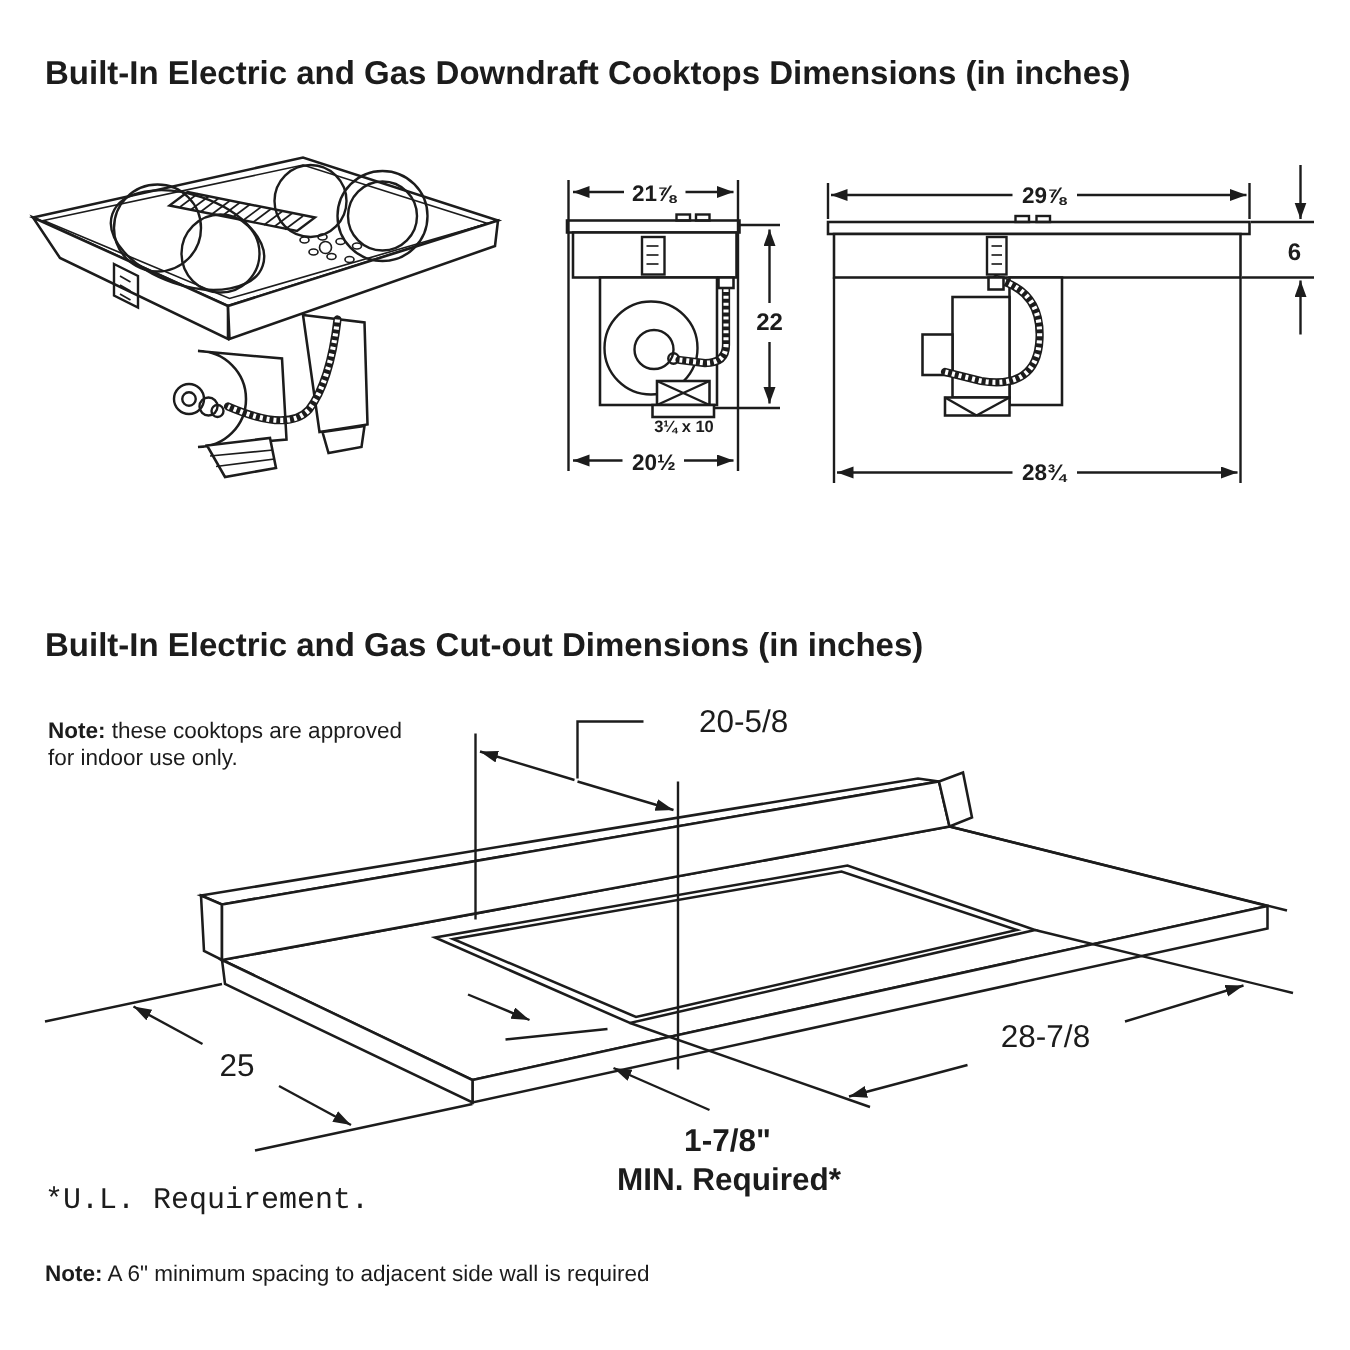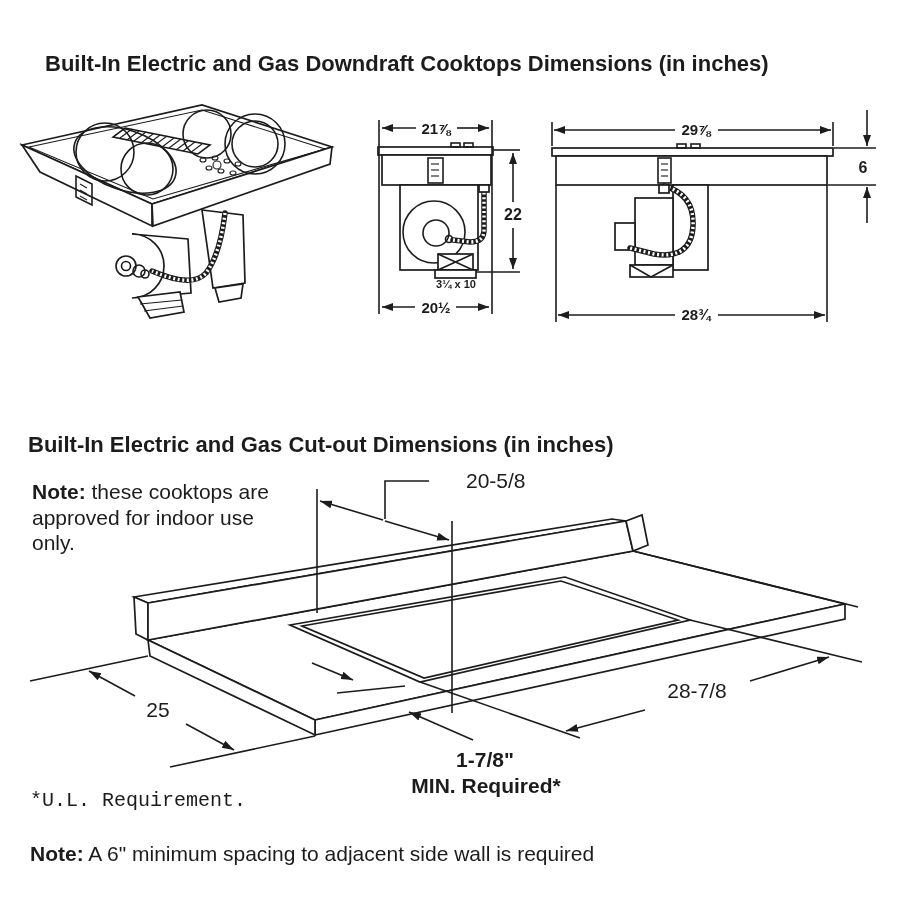--- a/index.html
+++ b/index.html
@@ -1,20 +1,20 @@
 <!DOCTYPE html>
 <html><head>
 <meta charset="utf-8">
 <style>
   html,body{margin:0;padding:0;}
   body{width:900px;height:900px;background:#ffffff;position:relative;overflow:hidden;
        font-family:"Liberation Sans",sans-serif;color:#1c1c1c;}
   .abs{position:absolute;}
-  h1,h2{font-size:22px;font-weight:bold;margin:15px;white-space:nowrap;letter-spacing:0;}
-  .note{font-size:21px;line-height:1.22;margin:0;}
+  h1,h2{font-size:22px;font-weight:bold;margin:0;white-space:nowrap;letter-spacing:0;}
+  .note{font-size:15px;line-height:1.22;margin:0;}
   .foot{font-size:20px;margin:0;white-space:nowrap;}
   svg{position:absolute;overflow:visible;}
   svg text{font-family:"Liberation Sans",sans-serif;fill:#1c1c1c;}
   .ln{stroke:#1c1c1c;fill:none;stroke-width:1.6;}
   .ln2{stroke:#1c1c1c;fill:none;stroke-width:1.7;}
   .thin{stroke:#1c1c1c;fill:none;stroke-width:1.1;}
   .shape{fill:#ffffff;stroke:#1c1c1c;stroke-width:1.7;}
   .tube{stroke:#1c1c1c;fill:none;stroke-width:5.5;stroke-linecap:round;}
   .tubeHi{stroke:#ffffff;fill:none;stroke-width:3.4;stroke-dasharray:2 2.6;}
   .dimB{font-size:15px;font-weight:bold;}
@@ -178,21 +178,21 @@
     <line class="ln" x1="327" y1="121" x2="327" y2="85" marker-end="url(#svA)"></line>
     <text class="dimB" x="323" y="71" text-anchor="middle" style="font-size:16px">6</text>
     <line class="ln" x1="16" y1="83" x2="16" y2="220"></line>
     <line class="ln" x1="287" y1="83" x2="287" y2="220"></line>
     <line class="ln" x1="135" y1="213" x2="18" y2="213" marker-end="url(#svA)"></line>
     <line class="ln" x1="178" y1="213" x2="285" y2="213" marker-end="url(#svA)"></line>
     <text class="dimB" x="156" y="218" text-anchor="middle">28¾</text>
   </g>
 </svg>
 
-<h2 class="abs" style="left:13px;top:417px;">Built-In Electric and Gas Cut-out Dimensions (in inches)</h2>
+<h2 class="abs" style="left:30px;top:417px;">Built-In Electric and Gas Cut-out Dimensions (in inches)</h2>
 
 <p class="note abs" style="left:32px;top:479px;width:240px;"><b>Note:</b><span> these cooktops are approved for indoor use only.</span></p>
 
 <svg style="left:0px;top:455px;" width="900" height="345" viewBox="0 0 900 345">
   <defs>
     <marker id="cvA" markerWidth="14" markerHeight="10" refX="12" refY="4" orient="auto" markerUnits="userSpaceOnUse">
       <path d="M0,0 L12,4 L0,8 z" fill="#1c1c1c"></path>
     </marker>
   </defs>
   <g>

